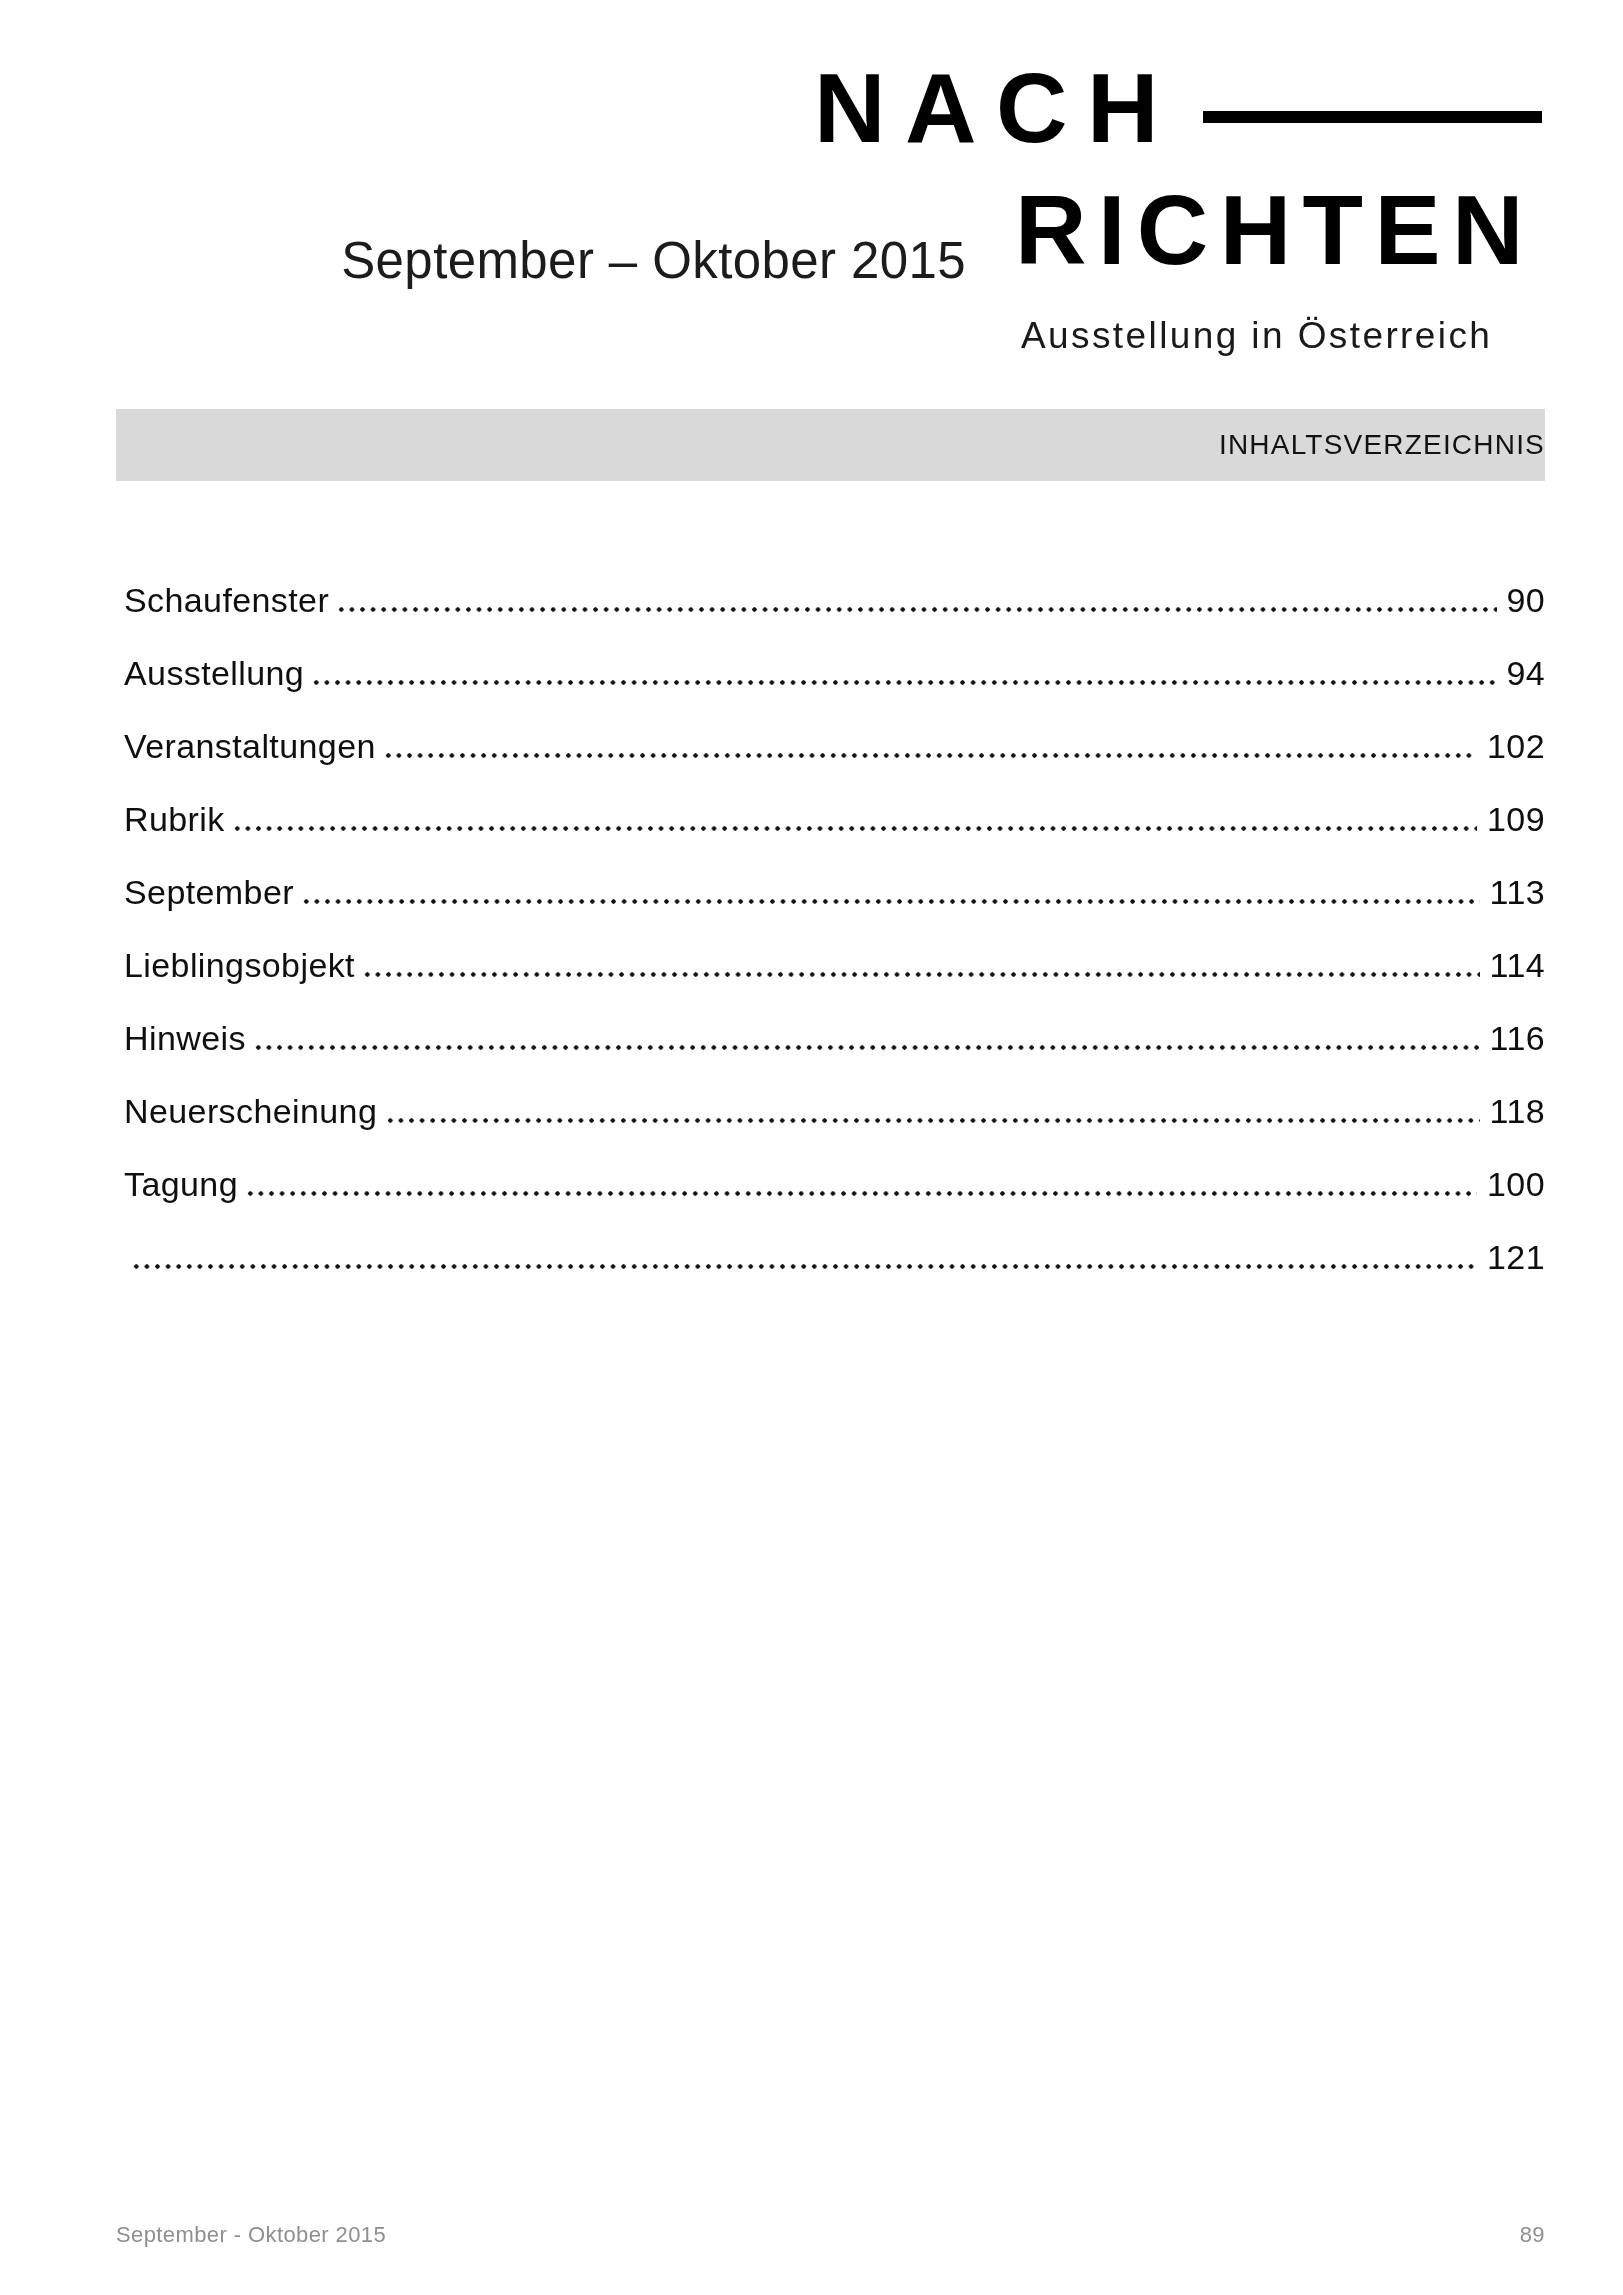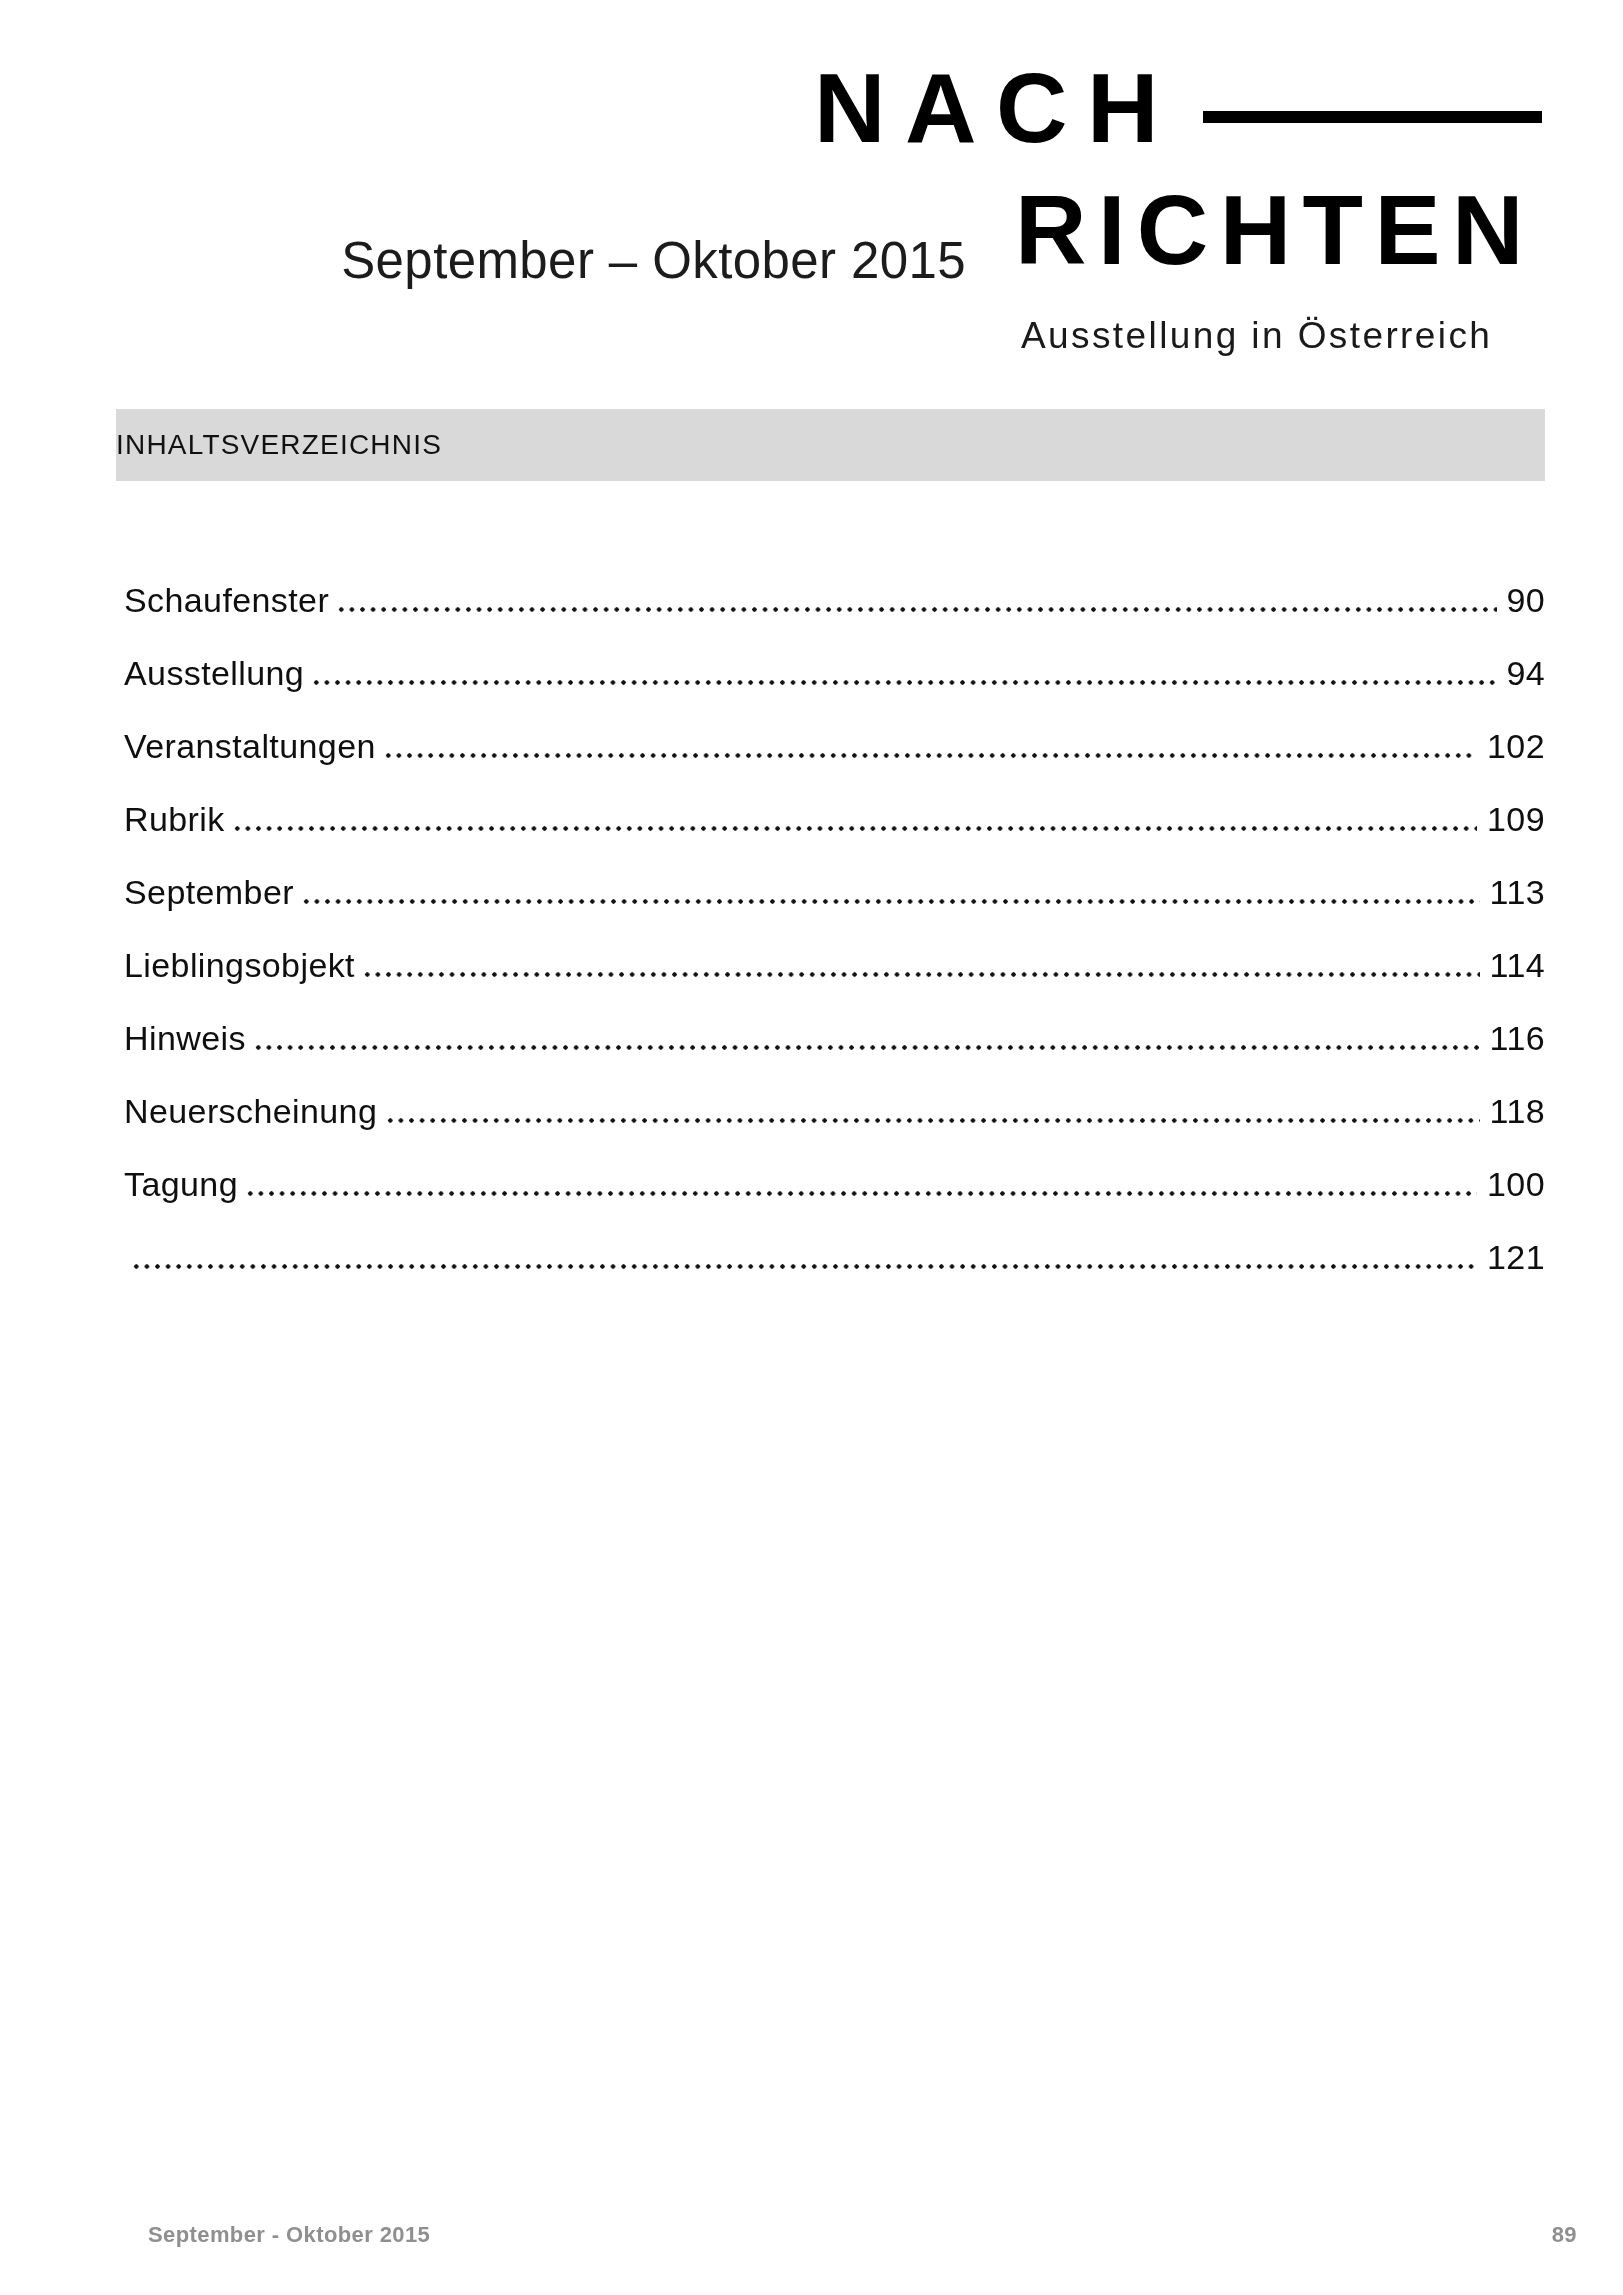--- a/index.html
+++ b/index.html
@@ -71,21 +71,21 @@
   }
 
   
   .toc-bar {
     position: absolute;
     left: 116px;
     top: 409px;
     width: 1429px;
     height: 72px;
     background: #d9d9d9;
-    text-align: left;
+    text-align: right;
     line-height: 72px;
     font-size: 28px;
     font-weight: 500;
     letter-spacing: 1.2px;
     color: #111111;
   }
 
   
   .toc {
     position: absolute;
@@ -118,24 +118,23 @@
 
   
   .footer {
     position: absolute;
     left: 116px;
     top: 2222px;
     width: 1429px;
     display: flex;
     justify-content: space-between;
     font-size: 22px;
-    font-weight: 700;
+    font-weight: 400;
     color: #8f8f8f;
     letter-spacing: 0.4px;
-    margin-left: 32px;
   }
 </style>
 </head>
 <body>
 
 <div class="header-left">
   <div>September – Oktober 2015</div>
 </div>
 
 <div class="logo-nach">NACH</div>

